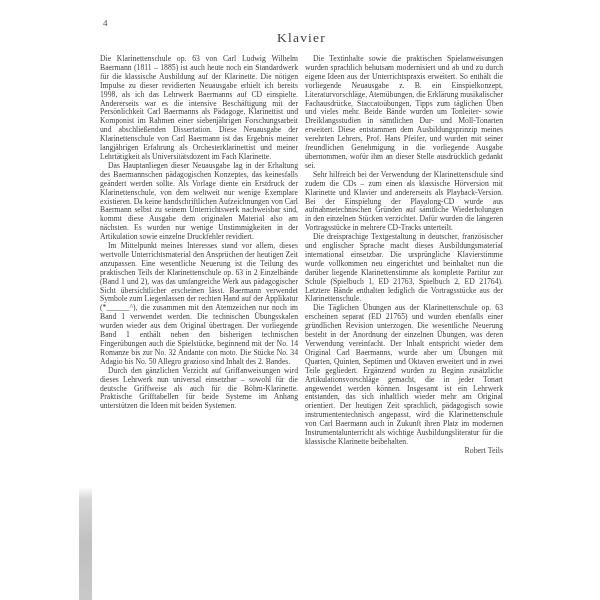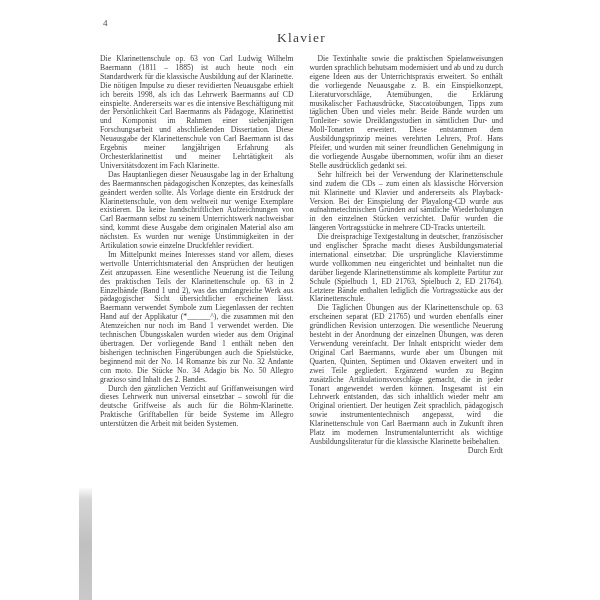--- a/index.html
+++ b/index.html
@@ -15,21 +15,21 @@
     position:absolute;left:103px;top:18px;
     font-size:9px;color:#4a4a4a;
   }
   .title{
     position:absolute;left:100px;top:30px;width:403px;
     text-align:center;
     font-size:13.5px;letter-spacing:1.2px;color:#414141;
   }
   .textblock{
     position:absolute;left:100px;top:55px;width:403px;
-    display:flex;gap:16px;
+    display:flex;gap:7px;
   }
   .col{
     width:198px;
     font-size:7.7px;line-height:8.9px;
     text-align:justify;
     hyphens:auto;-webkit-hyphens:auto;
     color:#3c3c3c;
   }
   .col p{margin:0;text-indent:8px;}
   .col.left p:first-child{text-indent:0;}
@@ -51,26 +51,26 @@
 
   <div class="pagenum">4</div>
 
   <div class="title">Klavier</div>
 
   <div class="textblock">
     <div class="col left">
       <p>Die Klarinettenschule op. 63 von Carl Ludwig Wilhelm Baermann (1811 – 1885) ist auch heute noch ein Standardwerk für die klassische Ausbildung auf der Klarinette. Die nötigen Impulse zu dieser revidierten Neuausgabe erhielt ich bereits 1998, als ich das Lehrwerk Baermanns auf CD einspielte. Andererseits war es die intensive Beschäftigung mit der Persönlichkeit Carl Baermanns als Pädagoge, Klarinettist und Komponist im Rahmen einer siebenjährigen Forschungsarbeit und abschließenden Dissertation. Diese Neuausgabe der Klarinettenschule von Carl Baermann ist das Ergebnis meiner langjährigen Erfahrung als Orchesterklarinettist und meiner Lehrtätigkeit als Universitätsdozent im Fach Klarinette.</p>
       <p>Das Hauptanliegen dieser Neuausgabe lag in der Erhaltung des Baermannschen pädagogischen Konzeptes, das keinesfalls geändert werden sollte. Als Vorlage diente ein Erstdruck der Klarinettenschule, von dem weltweit nur wenige Exemplare existieren. Da keine handschriftlichen Aufzeichnungen von Carl Baermann selbst zu seinem Unterrichtswerk nachweisbar sind, kommt diese Ausgabe dem originalen Material also am nächsten. Es wurden nur wenige Unstimmigkeiten in der Artikulation sowie einzelne Druckfehler revidiert.</p>
       <p>Im Mittelpunkt meines Interesses stand vor allem, dieses wertvolle Unterrichtsmaterial den Ansprüchen der heutigen Zeit anzupassen. Eine wesentliche Neuerung ist die Teilung des praktischen Teils der Klarinettenschule op. 63 in 2 Einzelbände (Band 1 und 2), was das umfangreiche Werk aus pädagogischer Sicht übersichtlicher erscheinen lässt. Baermann verwendet Symbole zum Liegenlassen der rechten Hand auf der Applikatur (*______^), die zusammen mit den Atemzeichen nur noch im Band 1 verwendet werden. Die technischen Übungsskalen wurden wieder aus dem Original übertragen. Der vorliegende Band 1 enthält neben den bisherigen technischen Fingerübungen auch die Spielstücke, beginnend mit der No. 14 Romanze bis zur No. 32 Andante con moto. Die Stücke No. 34 Adagio bis No. 50 Allegro grazioso sind Inhalt des 2. Bandes.</p>
-      <p>Durch den gänzlichen Verzicht auf Griffanweisungen wird dieses Lehrwerk nun universal einsetzbar – sowohl für die deutsche Griffweise als auch für die Böhm-Klarinette. Praktische Grifftabellen für beide Systeme im Allegro unterstützen die Arbeit mit beiden Systemen.</p>
+      <p>Durch den gänzlichen Verzicht auf Griffanweisungen wird dieses Lehrwerk nun universal einsetzbar – sowohl für die deutsche Griffweise als auch für die Böhm-Klarinette. Praktische Grifftabellen für beide Systeme im Anhang unterstützen die Ideen mit beiden Systemen.</p>
     </div>
     <div class="col right">
       <p>Die Textinhalte sowie die praktischen Spielanweisungen wurden sprachlich behutsam modernisiert und ab und zu durch eigene Ideen aus der Unterrichtspraxis erweitert. So enthält die vorliegende Neuausgabe z. B. ein Einspielkonzept, Literaturvorschläge, Atemübungen, die Erklärung musikalischer Fachausdrücke, Staccatoübungen, Tipps zum täglichen Üben und vieles mehr. Beide Bände wurden um Tonleiter- sowie Dreiklangsstudien in sämtlichen Dur- und Moll-Tonarten erweitert. Diese entstammen dem Ausbildungsprinzip meines verehrten Lehrers, Prof. Hans Pfeifer, und wurden mit seiner freundlichen Genehmigung in die vorliegende Ausgabe übernommen, wofür ihm an dieser Stelle ausdrücklich gedankt sei.</p>
       <p>Sehr hilfreich bei der Verwendung der Klarinettenschule sind zudem die CDs – zum einen als klassische Hörversion mit Klarinette und Klavier und andererseits als Playback-Version. Bei der Einspielung der Playalong-CD wurde aus aufnahmetechnischen Gründen auf sämtliche Wiederholungen in den einzelnen Stücken verzichtet. Dafür wurden die längeren Vortragsstücke in mehrere CD-Tracks unterteilt.</p>
       <p>Die dreisprachige Textgestaltung in deutscher, französischer und englischer Sprache macht dieses Ausbildungsmaterial international einsetzbar. Die ursprüngliche Klavierstimme wurde vollkommen neu eingerichtet und beinhaltet nun die darüber liegende Klarinettenstimme als komplette Partitur zur Schule (Spielbuch 1, ED 21763, Spielbuch 2, ED 21764). Letztere Bände enthalten lediglich die Vortragsstücke aus der Klarinettenschule.</p>
       <p>Die Täglichen Übungen aus der Klarinettenschule op. 63 erscheinen separat (ED 21765) und wurden ebenfalls einer gründlichen Revision unterzogen. Die wesentliche Neuerung besteht in der Anordnung der einzelnen Übungen, was deren Verwendung vereinfacht. Der Inhalt entspricht wieder dem Original Carl Baermanns, wurde aber um Übungen mit Quarten, Quinten, Septimen und Oktaven erweitert und in zwei Teile gegliedert. Ergänzend wurden zu Beginn zusätzliche Artikulationsvorschläge gemacht, die in jeder Tonart angewendet werden können. Insgesamt ist ein Lehrwerk entstanden, das sich inhaltlich wieder mehr am Original orientiert. Der heutigen Zeit sprachlich, pädagogisch sowie instrumententechnisch angepasst, wird die Klarinettenschule von Carl Baermann auch in Zukunft ihren Platz im modernen Instrumentalunterricht als wichtige Ausbildungsliteratur für die klassische Klarinette beibehalten.</p>
-      <p class="signature">Durch Erdt</p>
+      <p class="signature">Robert Teils</p>
     </div>
   </div>
 
   <div class="page-edge"></div>
 
 </div>
 
 </body></html>

